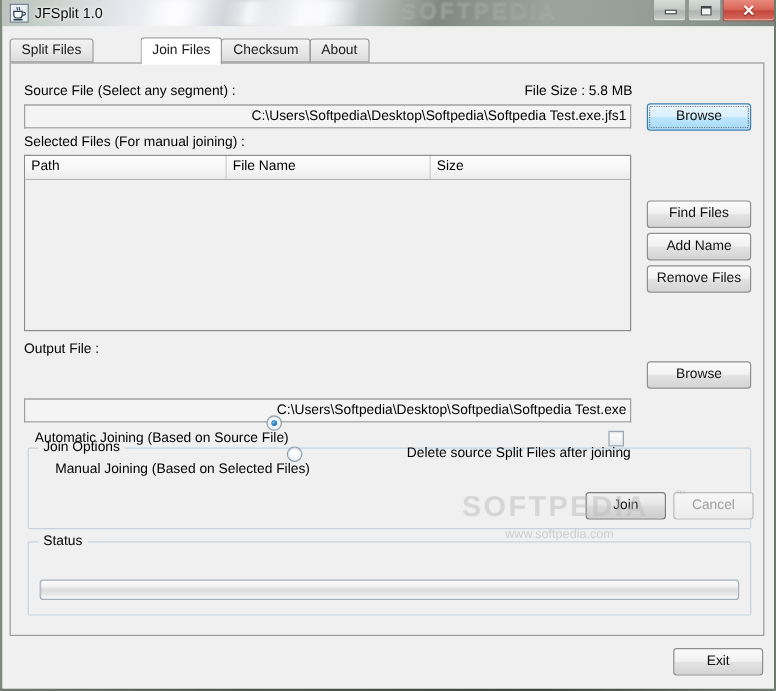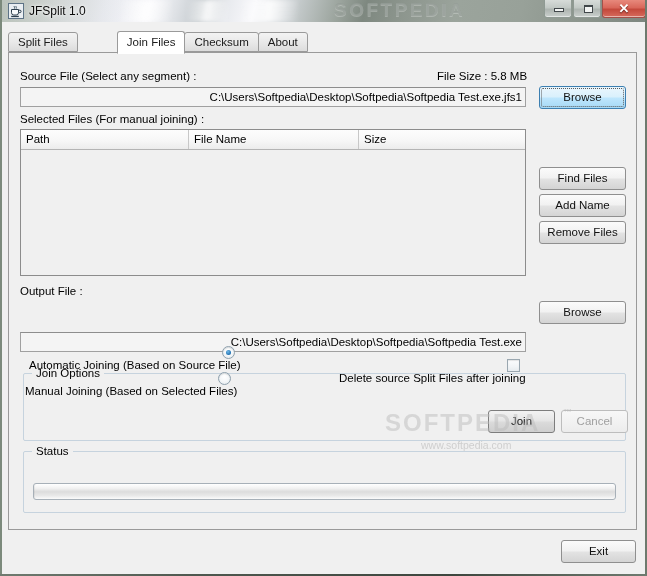--- a/index.html
+++ b/index.html
@@ -431,21 +431,21 @@
 
       <div class="group" style="left:14px; top:279px; width:603px; height:68px;margin-top:41px;">
         <span class="gtitle">Join Options</span>
       </div>
 
       <div class="radio-row" style="left:20px; top:293px;">
         <span class="radio checked"></span>
         <span>Automatic Joining (Based on Source File)</span>
       </div>
 
-      <div class="radio-row" style="left:16px; top:319px;">
+      <div class="radio-row" style="left:37px; top:319px;">
         <span class="radio"></span>
         <span>Manual Joining (Based on Selected Files)</span>
       </div>
 
       <div class="check-row" style="left:330px; top:306px;">
         <span class="checkbox"></span>
         <span>Delete source Split Files after joining</span>
       </div>
 
       <div class="btn pressed-look" style="left:479px; top:357px; width:67px;">

